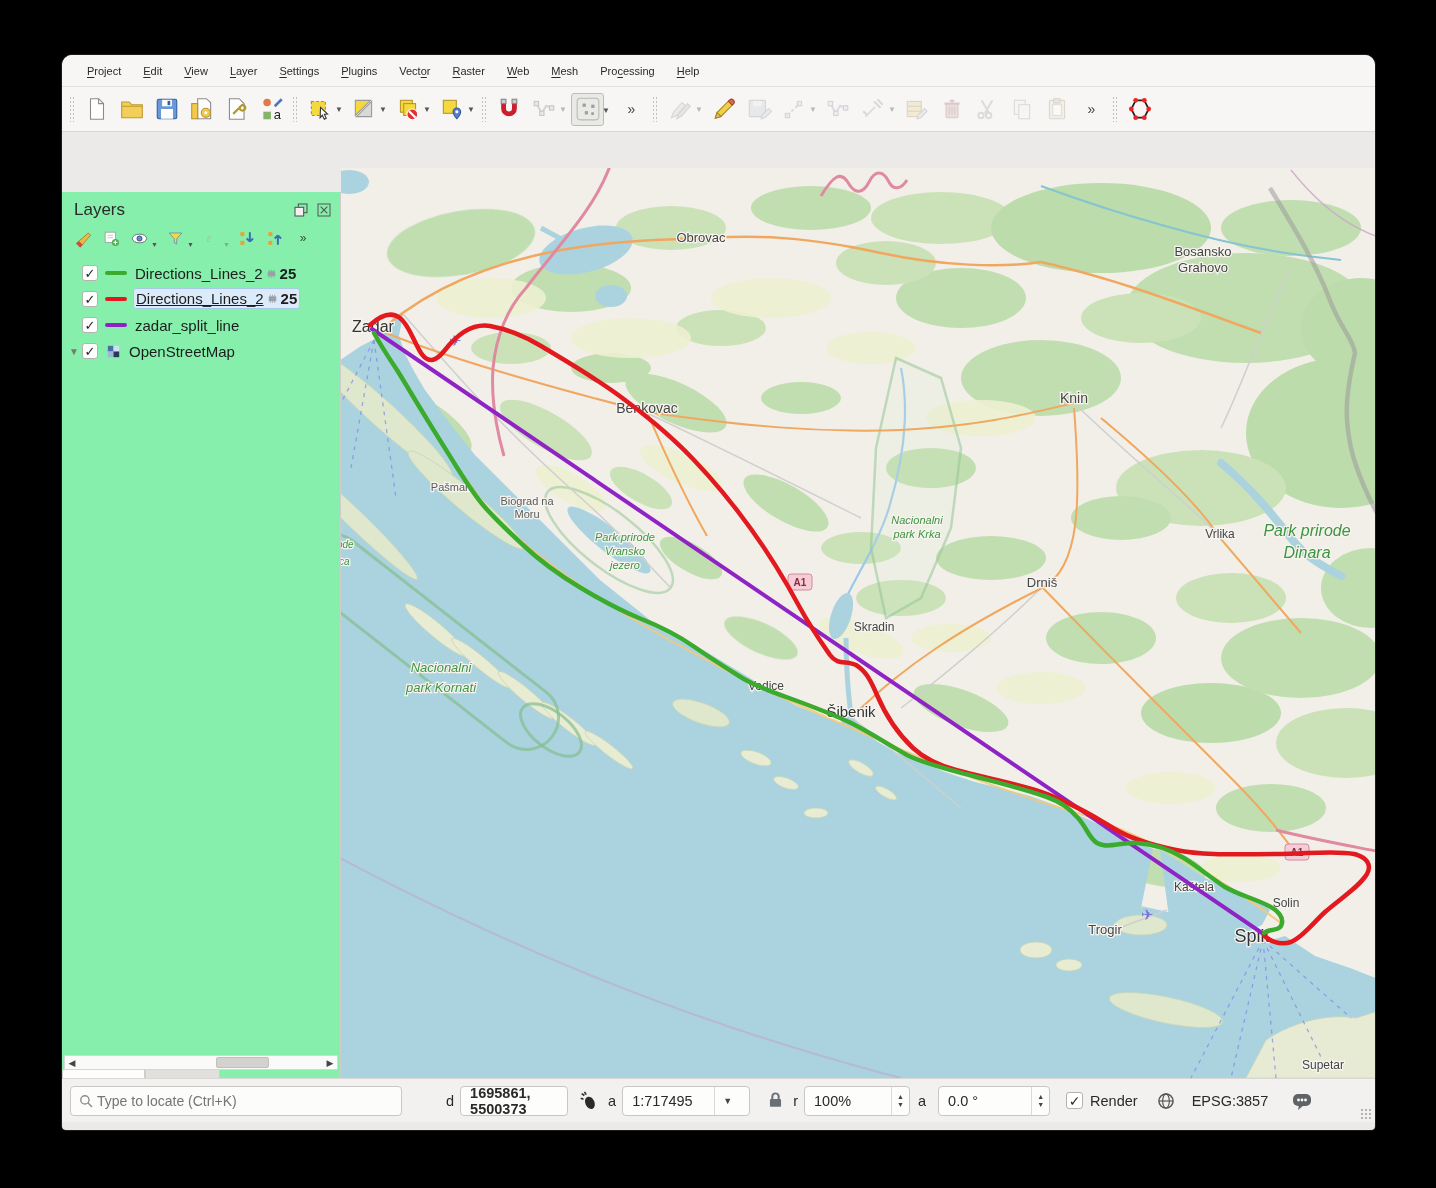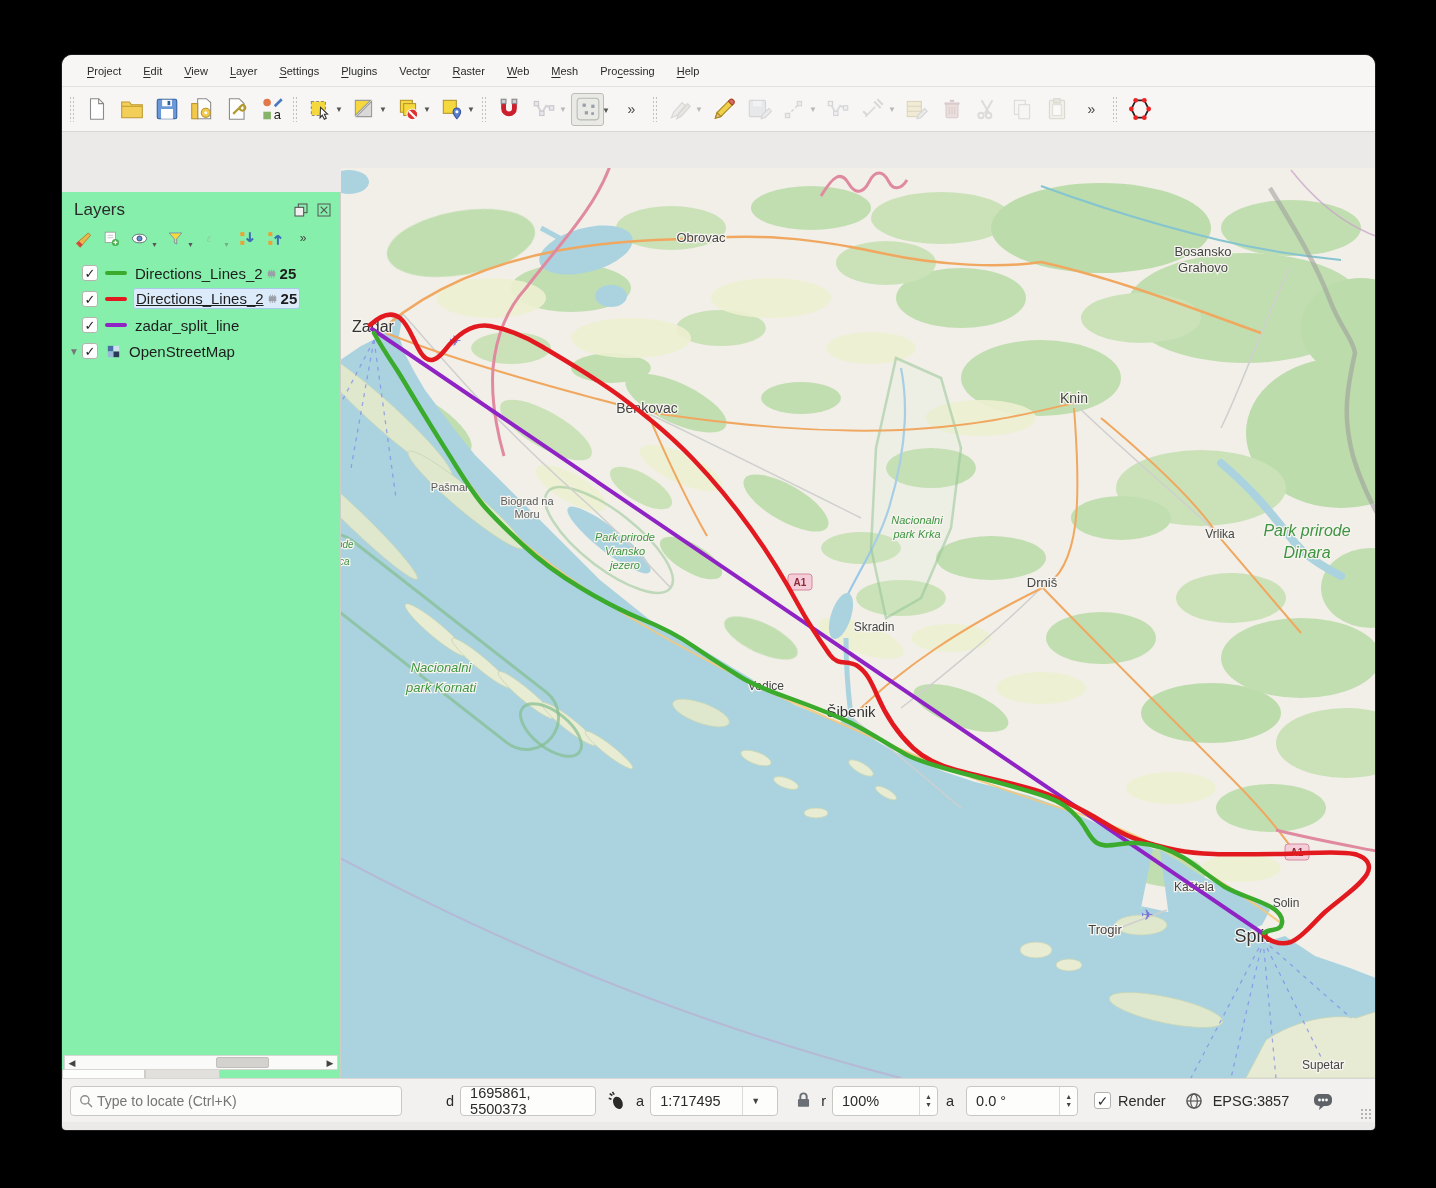--- a/index.html
+++ b/index.html
@@ -70,30 +70,30 @@
   .lbl-town{fill:#454545;}
   .lbl-small{fill:#5a5a5a;}
   .lbl-park{fill:#3f9441;font-style:italic;}
   
   #statusbar{position:absolute;left:0;top:1023px;width:1313px;height:44px;background:#f2f1ef;border-top:1px solid #d9d7d4;
     display:flex;align-items:center;font-size:14.5px;color:#2a2a2a;padding:0 8px;}
   #locator{width:332px;height:30px;background:#fcfcfb;border:1px solid #c9c7c4;border-radius:4px;display:flex;align-items:center;padding:0 6px;margin-right:36px;}
   #locator input{border:0;outline:0;background:transparent;font-size:14px;color:#888;width:280px;font-family:"Liberation Sans",sans-serif;}
   .sb-label{color:#2a2a2a;margin:0 6px 0 8px;}
   .sb-box{height:30px;background:#fdfdfc;border:1px solid #c9c7c4;border-radius:4px;display:flex;align-items:center;padding:0 9px;}
-  #coord-box{width:136px;}
+  #coord-box{width:108px;font-weight:bold;}
   #scale-box{width:128px;justify-content:space-between;padding-right:9px;}
   .combo-arrow{width:26px;height:28px;border-left:1px solid #dcdad7;display:flex;align-items:center;justify-content:center;font-size:9px;color:#444;}
   .spin{display:flex;flex-direction:column;margin-left:auto;border-left:1px solid #dcdad7;height:28px;justify-content:center;padding:0 5px;gap:1px;}
   .spin span{font-size:7px;line-height:7px;color:#444;}
   #mag-box{width:106px;padding-right:0;}
   #rot-box{width:112px;padding-right:0;margin-left:6px;}
   #render-wrap{display:flex;align-items:center;margin-left:16px;gap:7px;}
   .sb-check{width:17px;height:17px;border:1px solid #b5b3b0;border-radius:3px;background:#fff;display:flex;align-items:center;justify-content:center;font-size:14px;}
-  #crs-wrap{display:flex;align-items:center;gap:9px;margin-left:18px;}
+  #crs-wrap{display:flex;align-items:center;gap:16px;margin-left:18px;}
   #msg-icon{margin-left:22px;}
   #grip{position:absolute;right:3px;bottom:2px;width:12px;height:12px;
     background-image:radial-gradient(#b5b3b0 1px,transparent 1px);background-size:4px 4px;}
   .icw{display:inline-flex;}
 </style>
 </head>
 <body>
 
 <div id="qgis-window">
 

